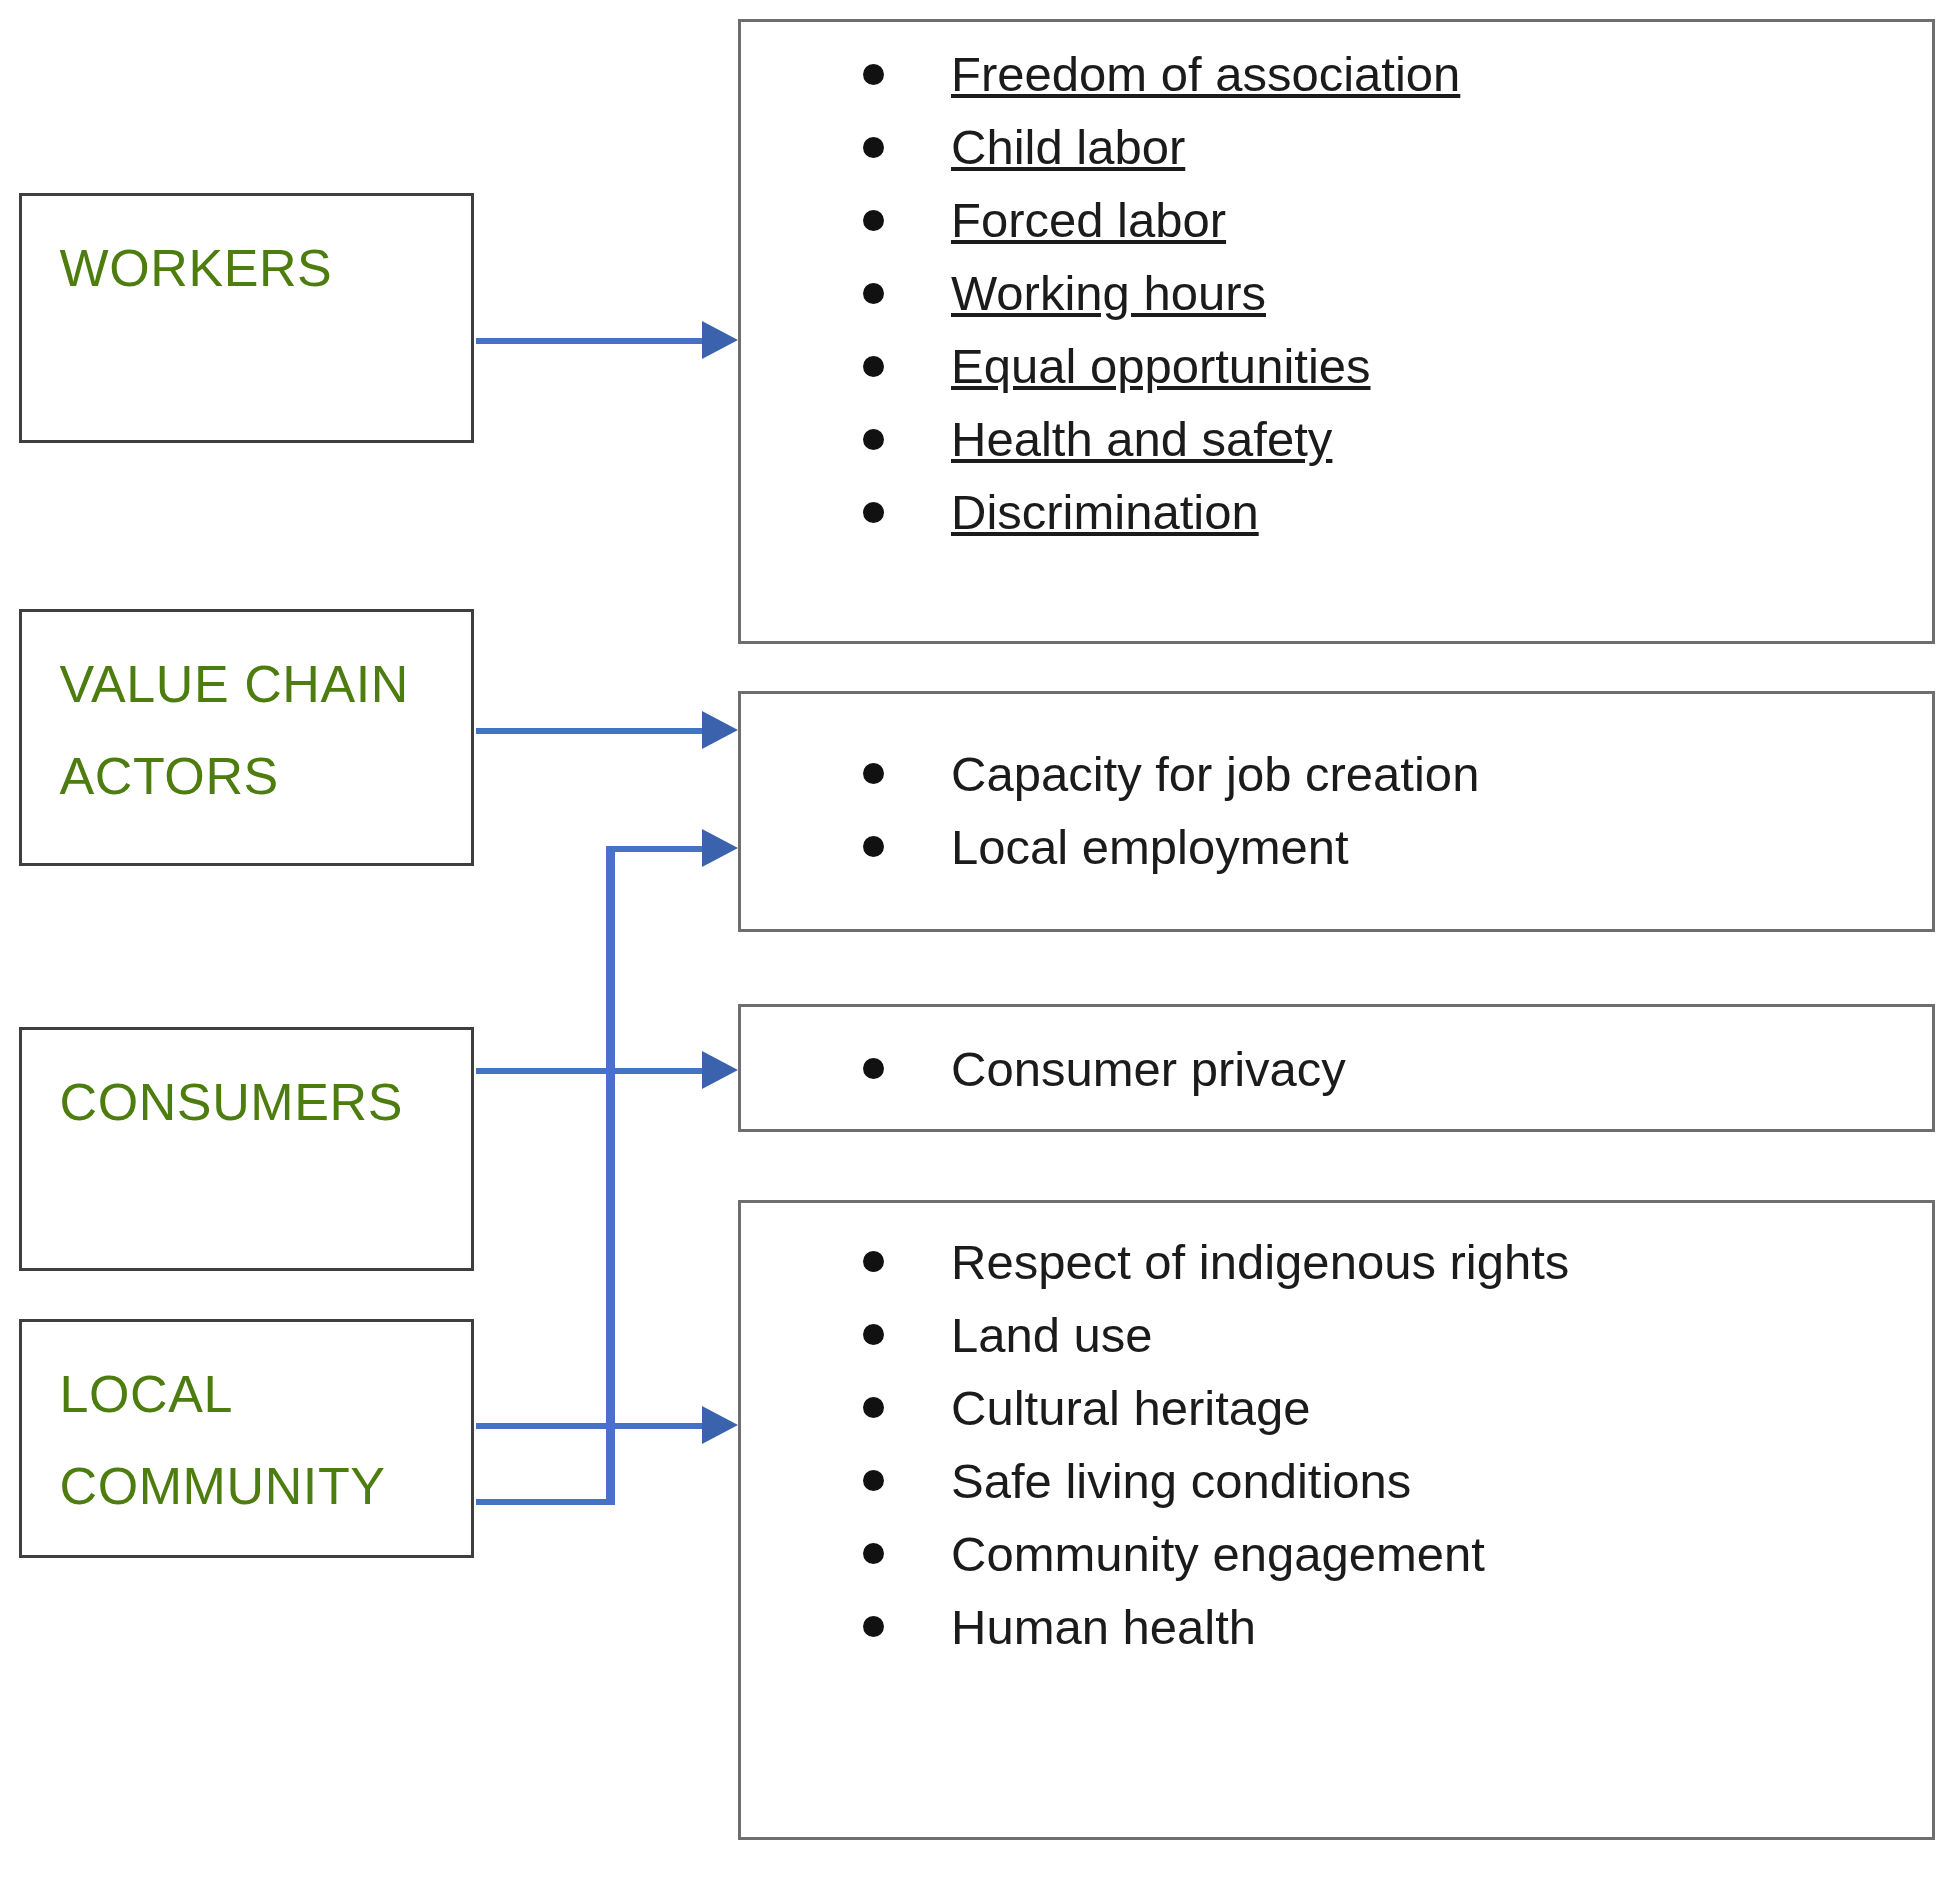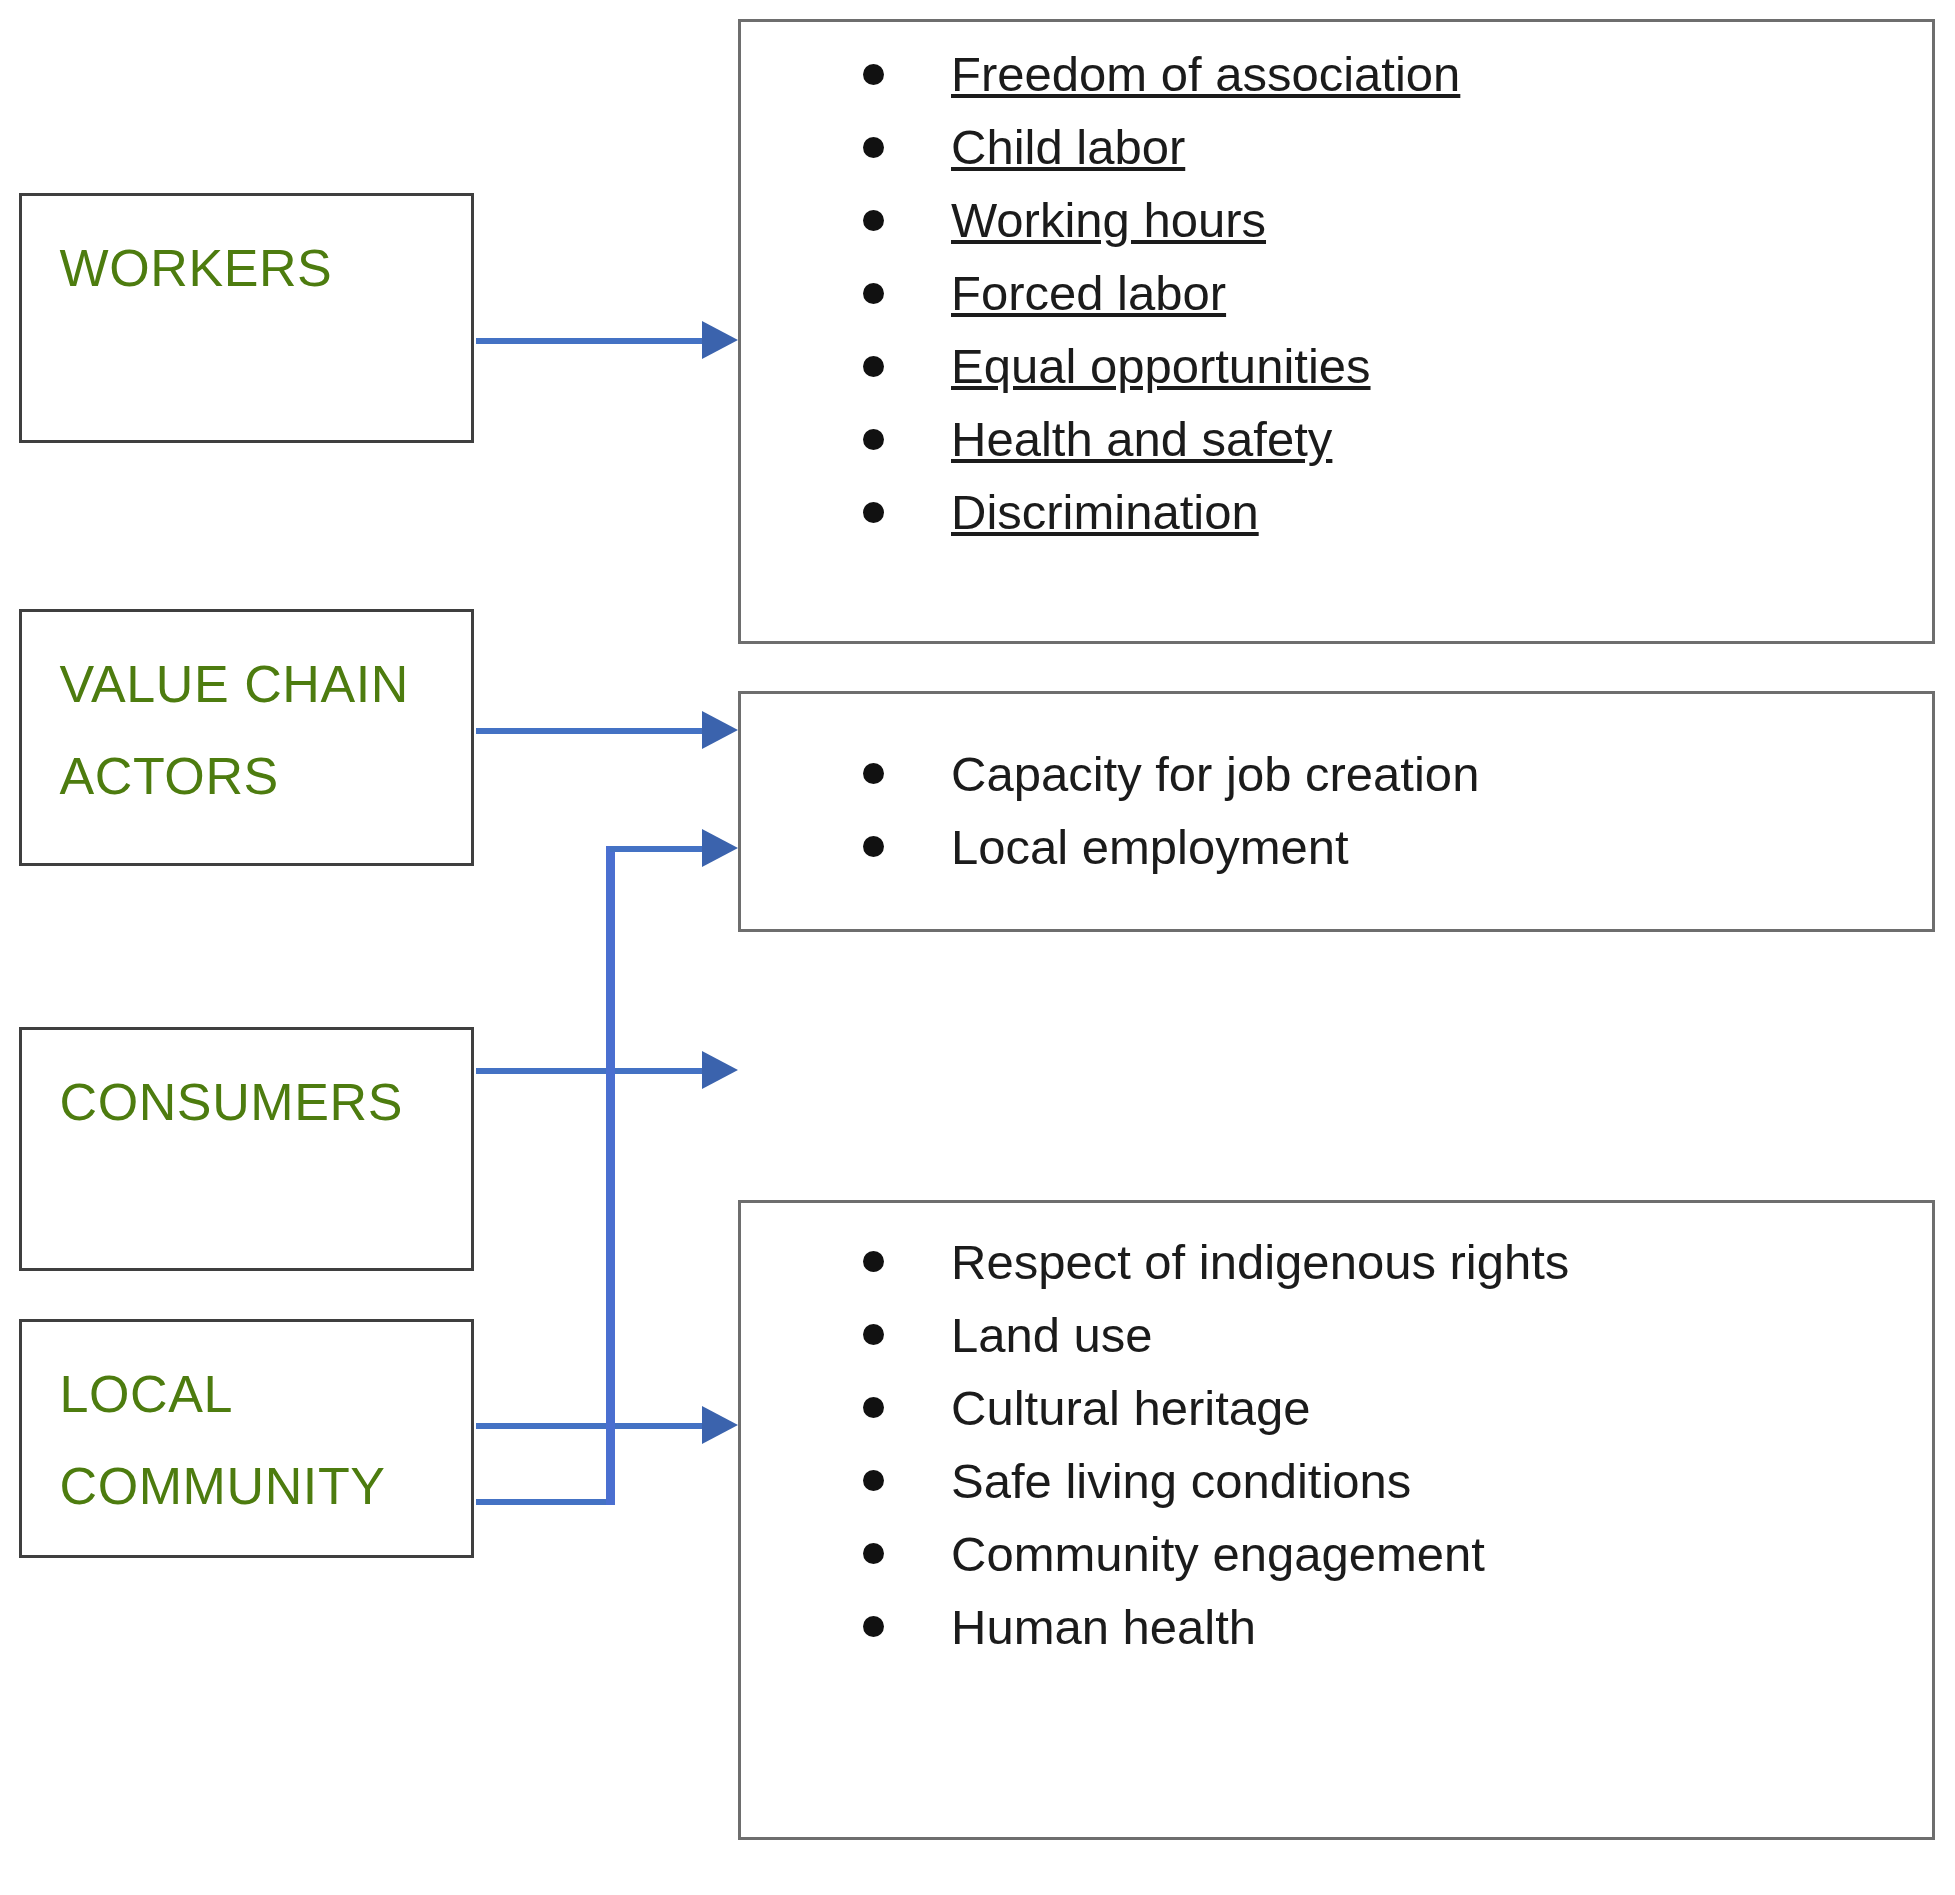--- a/index.html
+++ b/index.html
@@ -114,35 +114,40 @@
     <div class="label">CONSUMERS</div>
   </div>
   <div class="sbox" id="sbox-local-community">
     <div class="label">LOCAL COMMUNITY</div>
   </div>
 
   <div class="ibox" id="ibox-workers">
     <ul>
       <li>Freedom of association</li>
       <li>Child labor</li>
+      <li>Forced labor</li>
       <li>Working hours</li>
-      <li>Forced labor</li>
       <li>Equal opportunities</li>
       <li>Health and safety</li>
       <li>Discrimination</li>
     </ul>
   </div>
 
   <div class="ibox" id="ibox-value-chain">
     <ul>
       <li>Capacity for job creation</li>
       <li>Local employment</li>
     </ul>
   </div>
 
+  <div class="ibox" id="ibox-consumers">
+    <ul>
+      <li>Consumer privacy</li>
+    </ul>
+  </div>
 
   <div class="ibox" id="ibox-local-community">
     <ul>
       <li>Respect of indigenous rights</li>
       <li>Land use</li>
       <li>Cultural heritage</li>
       <li>Safe living conditions</li>
       <li>Community engagement</li>
       <li>Human health</li>
     </ul>

